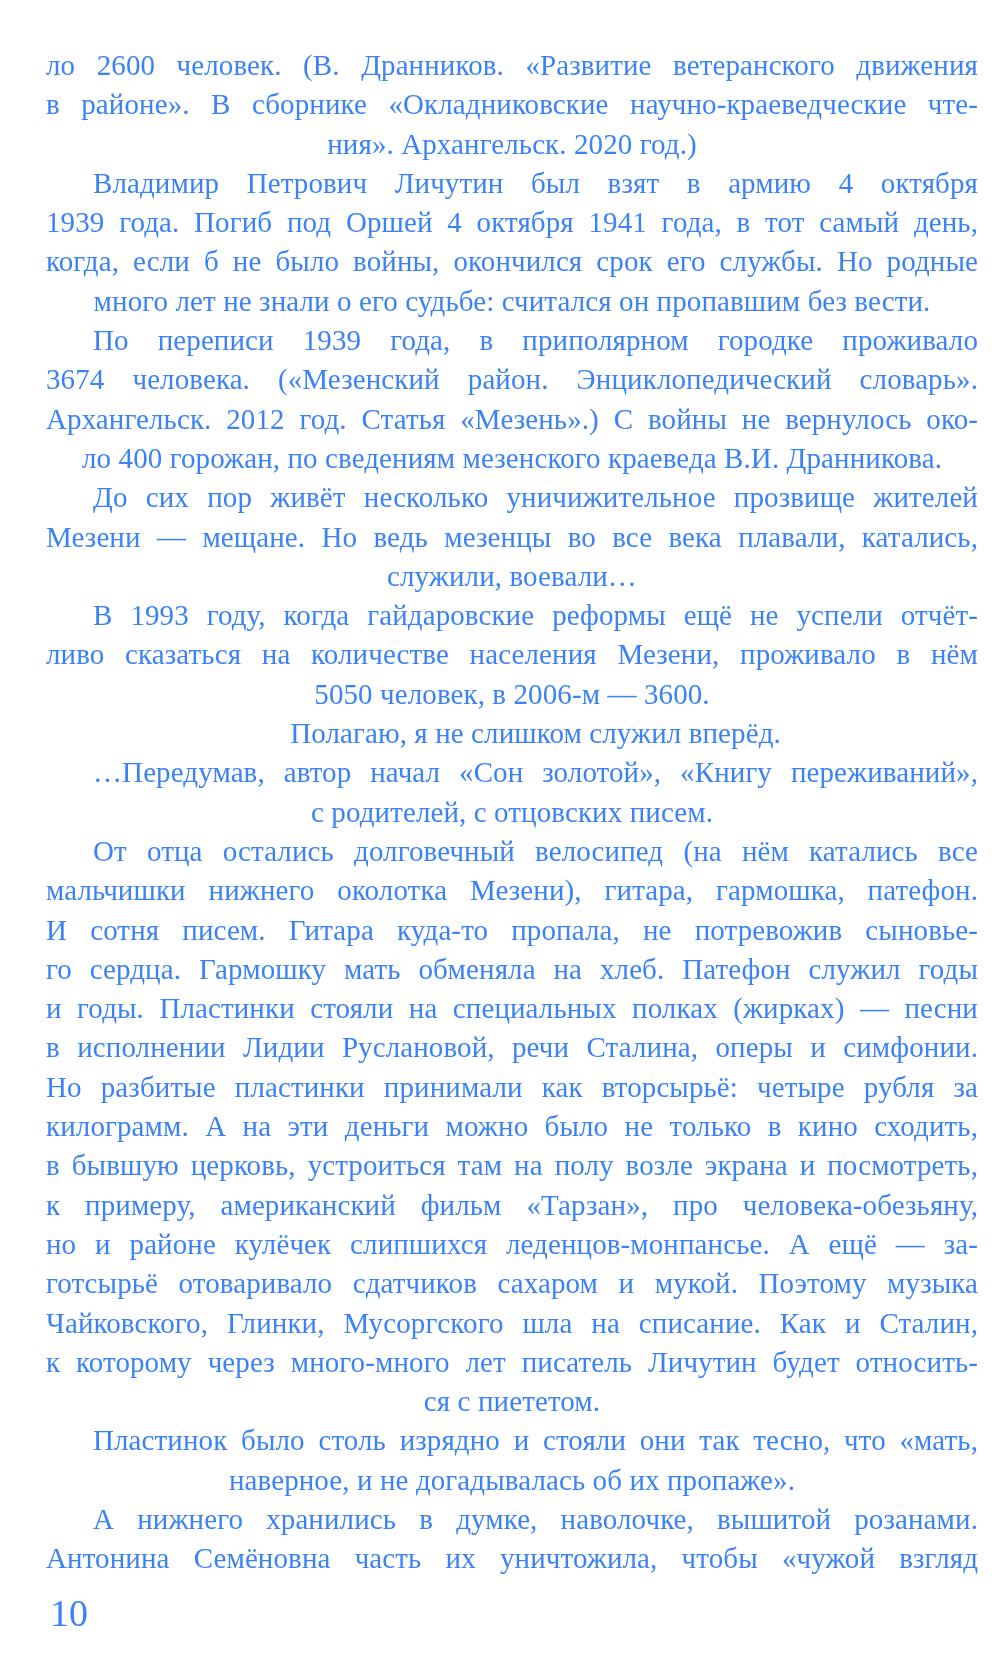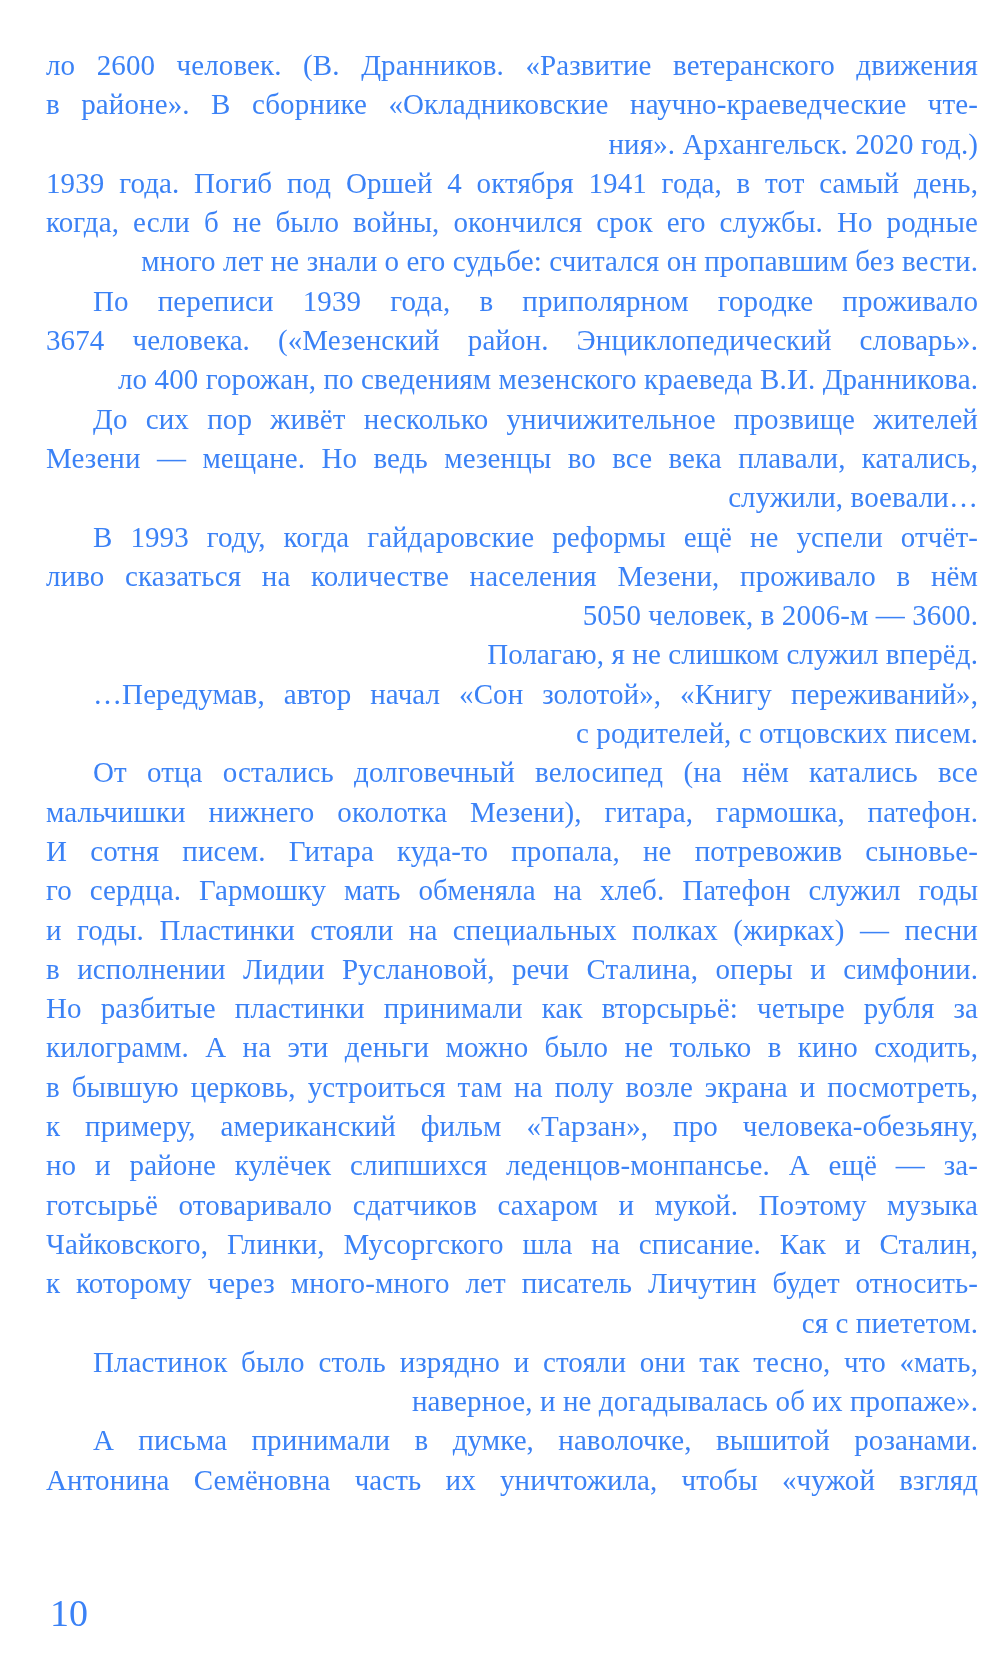--- a/index.html
+++ b/index.html
@@ -19,21 +19,21 @@
   .text-block {
     position: absolute;
     left: 46px;
     top: 46px;
     width: 932px;
   }
   .line {
     font-size: 29px;
     line-height: 39.3px;
     white-space: normal;
-    text-align: right;
+    text-align: center;
     letter-spacing: 0.1px;
   }
   .line.j {
     text-align: justify;
     text-align-last: justify;
   }
   .line.indent {
     text-indent: 47px;
   }
   .page-number {
@@ -45,25 +45,27 @@
   }
 </style>
 </head>
 <body>
 
 <div class="page">
   <div class="text-block" id="text-block">
       <div class="line j">ло 2600 человек. (В. Дранников. «Развитие ветеранского движения</div>
       <div class="line j">в районе». В сборнике «Окладниковские научно-краеведческие чте-</div>
       <div class="line">ния». Архангельск. 2020 год.)</div>
+      <div class="line j indent">Владимир Петрович Личутин был взят в армию 4 октября</div>
       <div class="line j">1939 года. Погиб под Оршей 4 октября 1941 года, в тот самый день,</div>
       <div class="line j">когда, если б не было войны, окончился срок его службы. Но родные</div>
       <div class="line">много лет не знали о его судьбе: считался он пропавшим без вести.</div>
       <div class="line j indent">По переписи 1939 года, в приполярном городке проживало</div>
       <div class="line j">3674 человека. («Мезенский район. Энциклопедический словарь».</div>
+      <div class="line j">Архангельск. 2012 год. Статья «Мезень».) С войны не вернулось око-</div>
       <div class="line">ло 400 горожан, по сведениям мезенского краеведа В.И. Дранникова.</div>
       <div class="line j indent">До сих пор живёт несколько уничижительное прозвище жителей</div>
       <div class="line j">Мезени — мещане. Но ведь мезенцы во все века плавали, катались,</div>
       <div class="line">служили, воевали…</div>
       <div class="line j indent">В 1993 году, когда гайдаровские реформы ещё не успели отчёт-</div>
       <div class="line j">ливо сказаться на количестве населения Мезени, проживало в нём</div>
       <div class="line">5050 человек, в 2006-м — 3600.</div>
       <div class="line indent">Полагаю, я не слишком служил вперёд.</div>
       <div class="line j indent">…Передумав, автор начал «Сон золотой», «Книгу переживаний»,</div>
       <div class="line">с родителей, с отцовских писем.</div>
@@ -77,17 +79,17 @@
       <div class="line j">килограмм. А на эти деньги можно было не только в кино сходить,</div>
       <div class="line j">в бывшую церковь, устроиться там на полу возле экрана и посмотреть,</div>
       <div class="line j">к примеру, американский фильм «Тарзан», про человека-обезьяну,</div>
       <div class="line j">но и районе кулёчек слипшихся леденцов-монпансье. А ещё — за-</div>
       <div class="line j">готсырьё отоваривало сдатчиков сахаром и мукой. Поэтому музыка</div>
       <div class="line j">Чайковского, Глинки, Мусоргского шла на списание. Как и Сталин,</div>
       <div class="line j">к которому через много-много лет писатель Личутин будет относить-</div>
       <div class="line">ся с пиететом.</div>
       <div class="line j indent">Пластинок было столь изрядно и стояли они так тесно, что «мать,</div>
       <div class="line">наверное, и не догадывалась об их пропаже».</div>
-      <div class="line j indent">А письма принимали в думке, наволочке, вышитой розанами.</div>
+      <div class="line j indent">А нижнего хранились в думке, наволочке, вышитой розанами.</div>
       <div class="line j">Антонина Семёновна часть их уничтожила, чтобы «чужой взгляд</div>
     </div>
   <div class="page-number">10</div>
 </div>
 
 </body></html>

